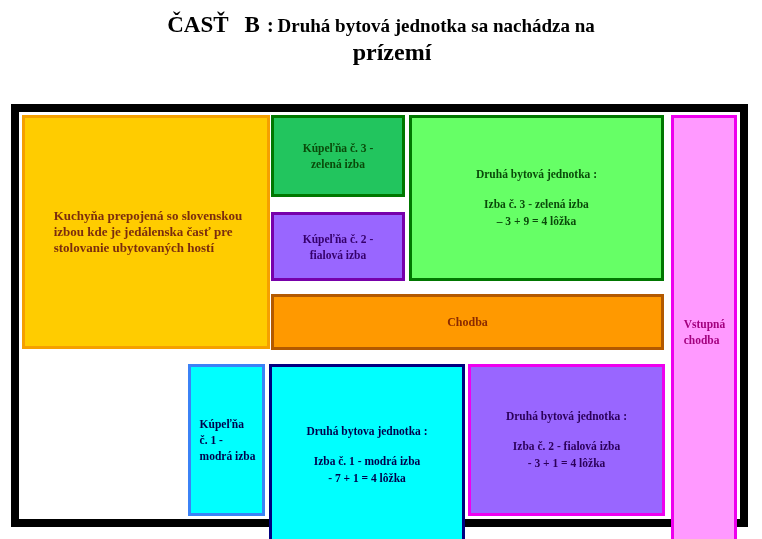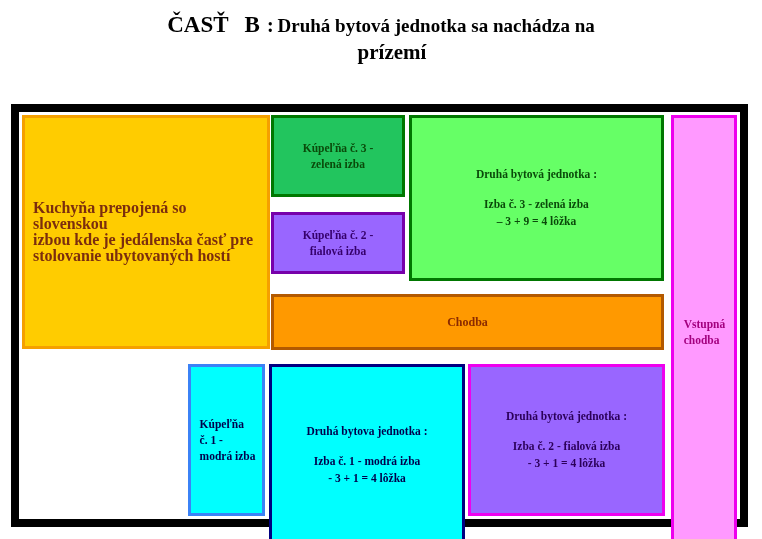--- a/index.html
+++ b/index.html
@@ -43,21 +43,21 @@
   }
   #title-colon {
     font-size: 20px;
     padding-left: 7px;
     padding-right: 4px;
   }
   #title-main {
     font-size: 19px;
   }
   #title-line-2 {
-    font-size: 21px;
+    font-size: 24px;
     line-height: 26px;
     padding-left: 22px;
   }
 
   
   #floorplan-frame {
     position: absolute;
     left: 11px;
     top: 104px;
     width: 737px;
@@ -97,21 +97,21 @@
     left: 3px;
     top: 3px;
     width: 248px;
     height: 234px;
     background: #FFCC00;
     border: 3px solid #F5A000;
   }
   #room-kitchen .room-text {
     color: #7B2D0E;
     text-align: left;
-    font-size: 16px;
+    font-size: 13px;
     line-height: 16px;
     padding-left: 8px;
   }
 
   #room-bath3 {
     left: 252px;
     top: 3px;
     width: 134px;
     height: 82px;
     background: #22c55e;
@@ -119,21 +119,21 @@
   }
   #room-bath3 .room-text {
     color: #0A4A0A;
     line-height: 16px;
   }
 
   #room-bath2 {
     left: 252px;
     top: 100px;
     width: 134px;
-    height: 62px;
+    height: 69px;
     background: #9966FF;
     border: 3px solid #7700AA;
   }
   #room-bath2 .room-text {
     color: #35006B;
     line-height: 16px;
   }
 
   #room-green {
     left: 390px;
@@ -272,21 +272,21 @@
     </div>
 
     <div class="room" id="room-bath1">
       <span class="room-text">Kúpeľňa
 č. 1 -
 modrá izba</span>
     </div>
 
     <div class="room" id="room-blue">
       <span class="room-text"><span class="blue-head">Druhá bytova jednotka :</span><span>Izba  č. 1  -  modrá izba
-- 3 + 1  = 4 lôžka</span></span>
+- 7 + 1  = 4 lôžka</span></span>
     </div>
 
     <div class="room" id="room-purple">
       <span class="room-text"><span class="purple-head">Druhá bytová jednotka :</span><span>Izba  č. 2  -  fialová  izba
 - 3 + 1  =  4 lôžka</span></span>
     </div>
 
   </div>
 </div>
 

